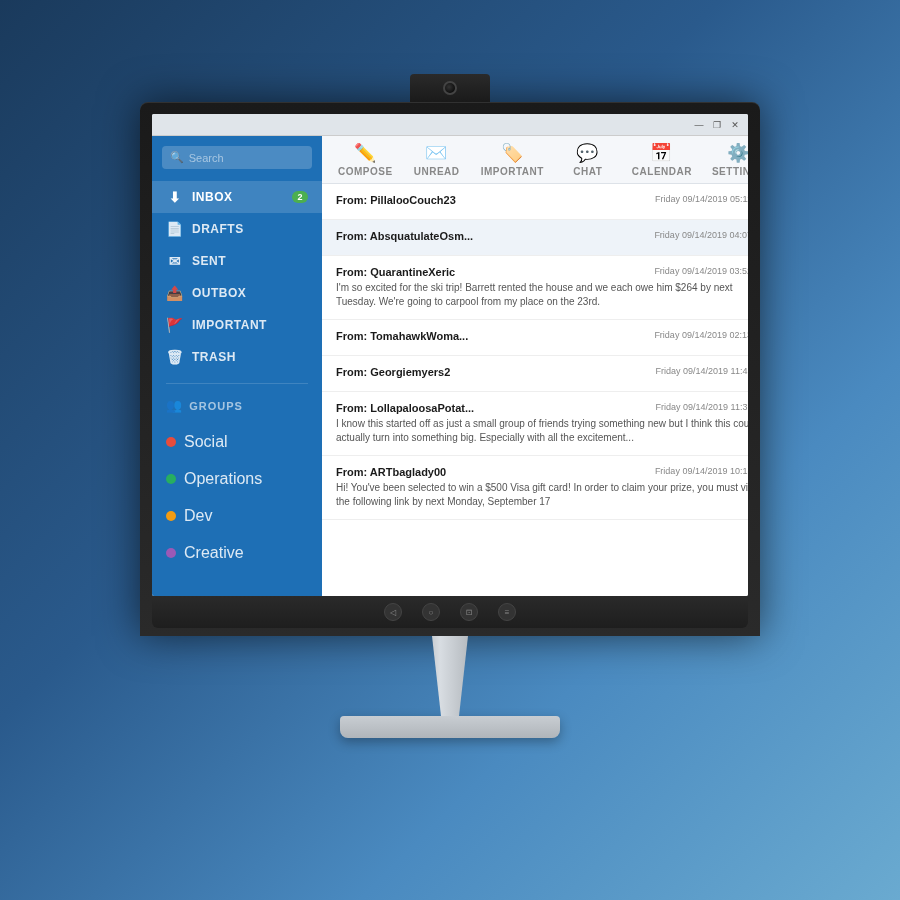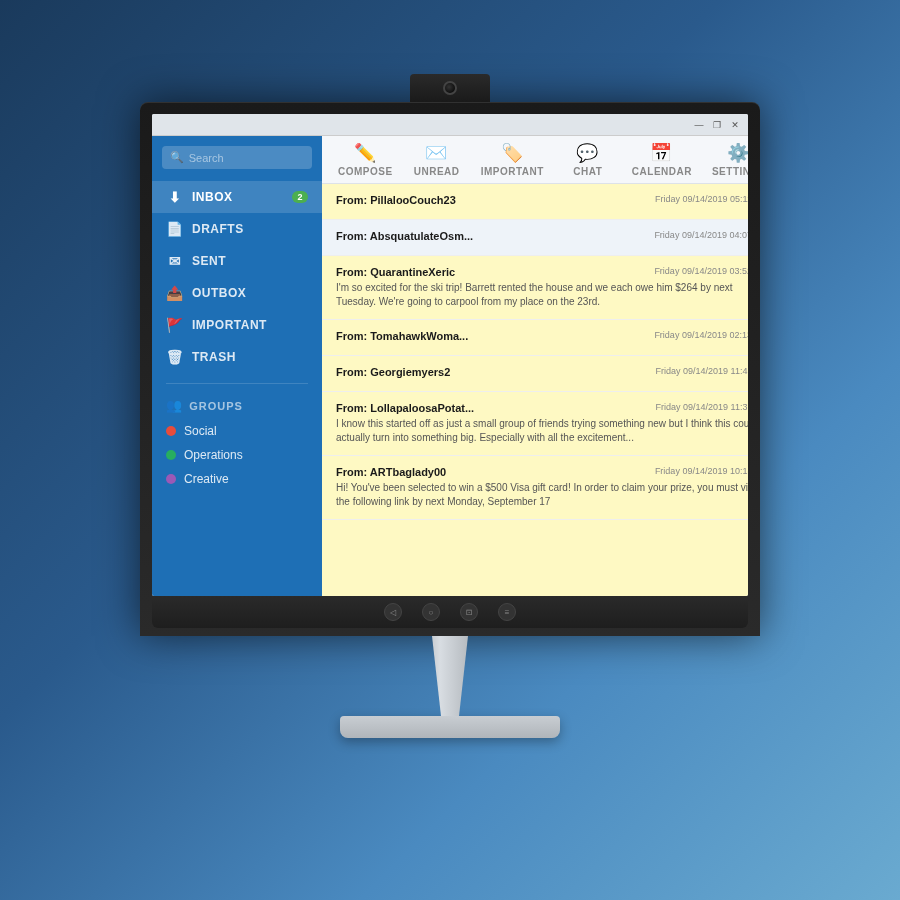--- a/index.html
+++ b/index.html
@@ -167,23 +167,24 @@
       letter-spacing: 1px;
       display: flex;
       align-items: center;
       gap: 6px;
     }
     .group-item {
       display: flex;
       align-items: center;
       padding: 5px 14px;
       gap: 8px;
-      font-size: 12px;
+      font-size: 16px;
       color: rgba(255,255,255,0.85);
       cursor: pointer;
+      margin-top: 9px;
     }
     .group-dot {
       width: 10px;
       height: 10px;
       border-radius: 50%;
       flex-shrink: 0;
     }
 
     
     .toolbar {
@@ -210,21 +211,21 @@
       font-size: 10px;
       color: #888;
       letter-spacing: 0.5px;
       font-weight: 700;
     }
 
     
     .email-list {
       flex: 1;
       overflow-y: auto;
-      background: #fef9c3;
+      background: #ffffff;
     }
     .email-item {
       padding: 10px 14px;
       border-bottom: 1px solid #eee;
       cursor: pointer;
     }
     .email-item:nth-child(2) {
       background: #eef3f9;
     }
     .email-header {
@@ -358,20 +359,24 @@
             </div>
             <div class="group-item">
               <div class="group-dot" style="background:#e74c3c;"></div>
               <span>Social</span>
             </div>
             <div class="group-item">
               <div class="group-dot" style="background:#27ae60;"></div>
               <span>Operations</span>
             </div>
             <div class="group-item">
+              <div class="group-dot" style="background:#f39c12;"></div>
+              <span>Dev</span>
+            </div>
+            <div class="group-item">
               <div class="group-dot" style="background:#9b59b6;"></div>
               <span>Creative</span>
             </div>
           </div>
 
           <div class="content-area">
 
             <div class="toolbar">
               <div class="toolbar-btn">
                 <span class="toolbar-icon">✏️</span>

